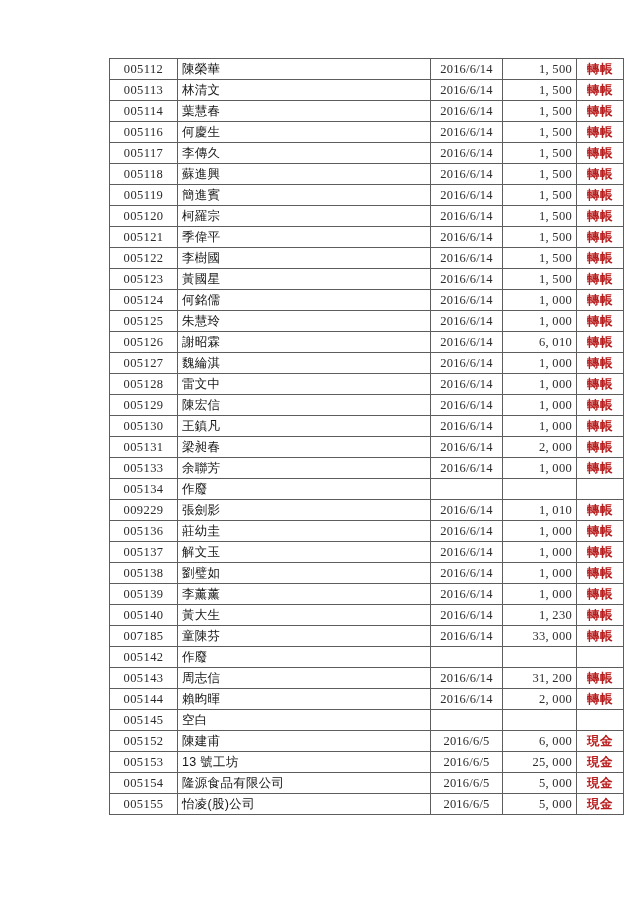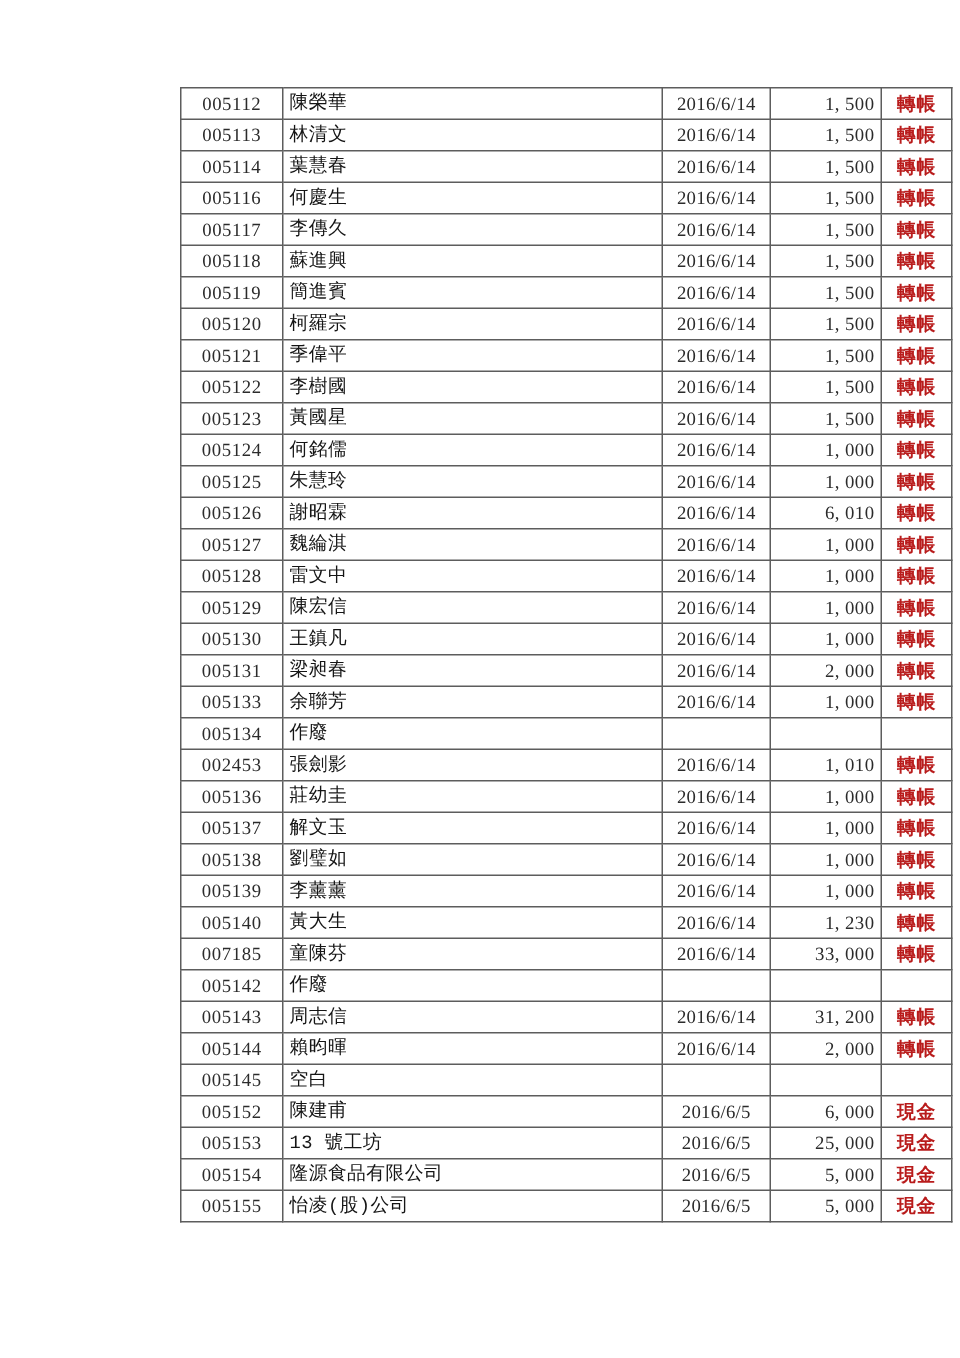--- a/index.html
+++ b/index.html
@@ -15,21 +15,21 @@
     color: #1a1a1a;
   }
   #page {
     position: relative;
     width: 640px;
     height: 905px;
     background: #ffffff;
   }
   #ledger-wrap {
     position: absolute;
-    left: 72px;
+    left: 61px;
     top: 58px;
     width: 514px;
     padding-left: 48px;
   }
   table.ledger {
     border-collapse: collapse;
     width: 514px;
     table-layout: fixed;
     background: #ffffff;
   }
@@ -51,21 +51,21 @@
     background: #ffffff;
   }
   td.cell-id {
     text-align: center;
     font-family: "Liberation Serif", "DejaVu Serif", serif;
     letter-spacing: 0.4px;
     color: #2b2b2b;
   }
   td.cell-name {
     text-align: left;
-    font-family: Liberation Mono, monospace;
+    font-family: Liberation Sans, sans-serif;
     font-size: 12px;
     letter-spacing: 0.3px;
     color: #151515;
   }
   td.cell-date {
     text-align: center;
     letter-spacing: 0.2px;
     color: #2b2b2b;
     font-size: 12px;
     margin-left: 16px;
@@ -242,21 +242,21 @@
             <td class="cell-method">轉帳</td>
           </tr>
           <tr>
             <td class="cell-id">005134</td>
             <td class="cell-name">作廢</td>
             <td class="cell-date empty"></td>
             <td class="cell-amount empty"></td>
             <td class="cell-method empty"></td>
           </tr>
           <tr>
-            <td class="cell-id">002453</td>
+            <td class="cell-id">009229</td>
             <td class="cell-name">張劍影</td>
             <td class="cell-date">2016/6/14</td>
             <td class="cell-amount">1, 010</td>
             <td class="cell-method">轉帳</td>
           </tr>
           <tr>
             <td class="cell-id">005136</td>
             <td class="cell-name">莊幼圭</td>
             <td class="cell-date">2016/6/14</td>
             <td class="cell-amount">1, 000</td>

